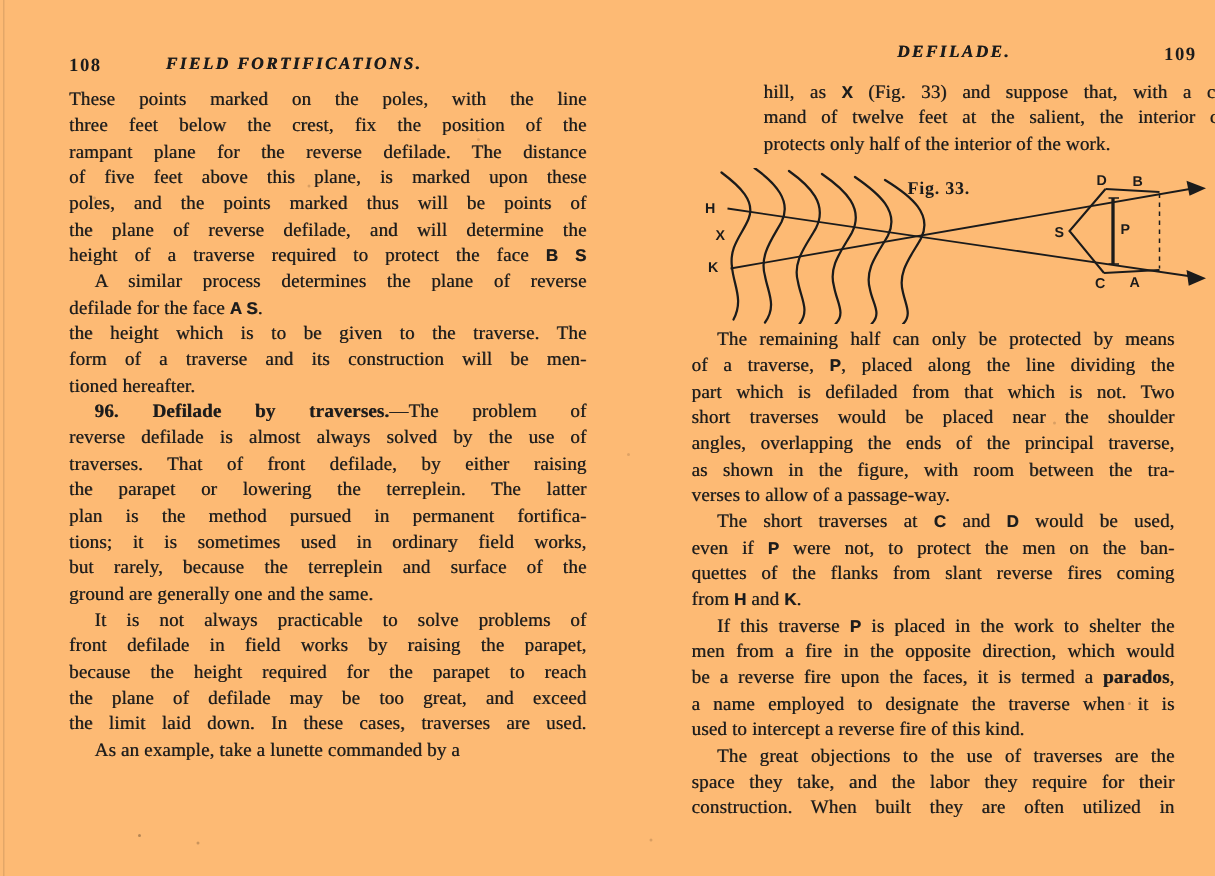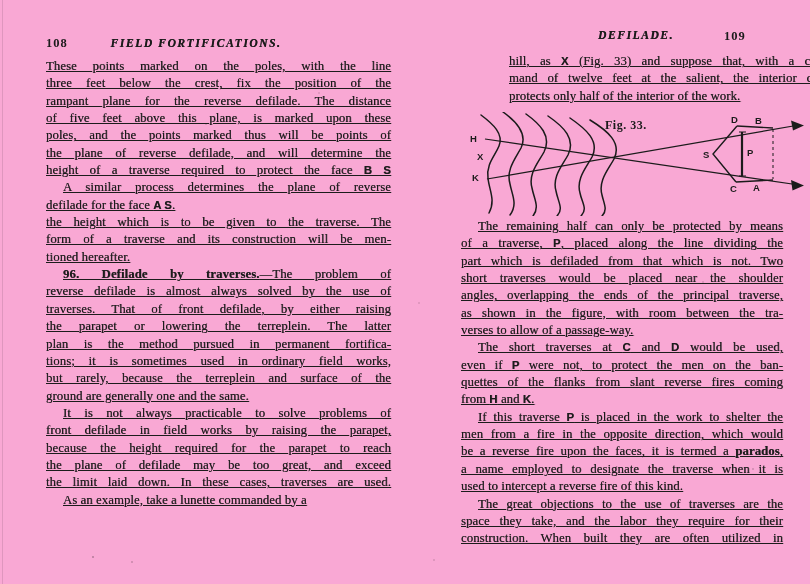--- a/index.html
+++ b/index.html
@@ -1,39 +1,39 @@
 <!DOCTYPE html>
 <html><head>
 <meta charset="utf-8">
 <style>
   html,body{margin:0;padding:0;background:#e8e8e6;}
   .sheet{
     position:relative;width:810px;height:584px;overflow:hidden;
-    background:#f9a8d4;color:#1c1c1c;
+    background:#fdba74;color:#1c1c1c;
     font-family:"Liberation Serif","DejaVu Serif",serif;
   }
   .scan-edge{position:absolute;left:2px;top:0;width:1px;height:100%;background:rgba(0,0,0,.10);}
   .specks{position:absolute;left:0;top:0;width:2px;height:2px;border-radius:50%;background:transparent;
     box-shadow:
       92px 556px 0 rgba(0,0,0,.28), 131px 561px 0 rgba(0,0,0,.20),
       205px 123px 0 rgba(0,0,0,.14), 418px 302px 0 rgba(0,0,0,.12),
       642px  96px 0 rgba(0,0,0,.16), 702px 281px 0 rgba(0,0,0,.14),
       752px 468px 0 rgba(0,0,0,.18), 503px 522px 0 rgba(0,0,0,.15),
       318px  92px 0 rgba(0,0,0,.12),  62px 131px 0 rgba(0,0,0,.16),
       768px  62px 0 rgba(0,0,0,.16), 433px 559px 0 rgba(0,0,0,.14),
       243px 584px 0 rgba(0,0,0,.2),  570px 333px 0 rgba(0,0,0,.10);}
   .pageno{position:absolute;font-size:12.5px;font-weight:700;letter-spacing:1px;}
   .pageno.left{left:46px;top:36px;}
-  .pageno.right{left:724px;top:29px;}
+  .pageno.right{left:776px;top:29px;}
   .runhead{position:absolute;font-style:italic;font-weight:700;font-size:11.5px;
     letter-spacing:1.6px;text-align:center;width:300px;
     text-shadow:.3px 0 0 currentColor;}
   .runhead.left{left:46px;top:37px;}
   .runhead.right{left:486px;top:29px;}
-  .body-block{position:absolute;text-decoration:underline;}
+  .body-block{position:absolute;}
   .body-left{left:46px;top:58px;width:345px;}
   .body-right-top{left:467px;top:53px;width:322px;margin-left:42px;}
   .body-right-bottom{left:461px;top:218px;width:322px;}
   .line{
     height:17.35px;font-size:12.7px;line-height:17.35px;
     text-align:justify;text-align-last:justify;
     letter-spacing:.1px;white-space:normal;overflow:visible;
     text-shadow:.35px 0 0 rgba(20,20,20,.65);
   }
   .line.last{text-align-last:left;}

